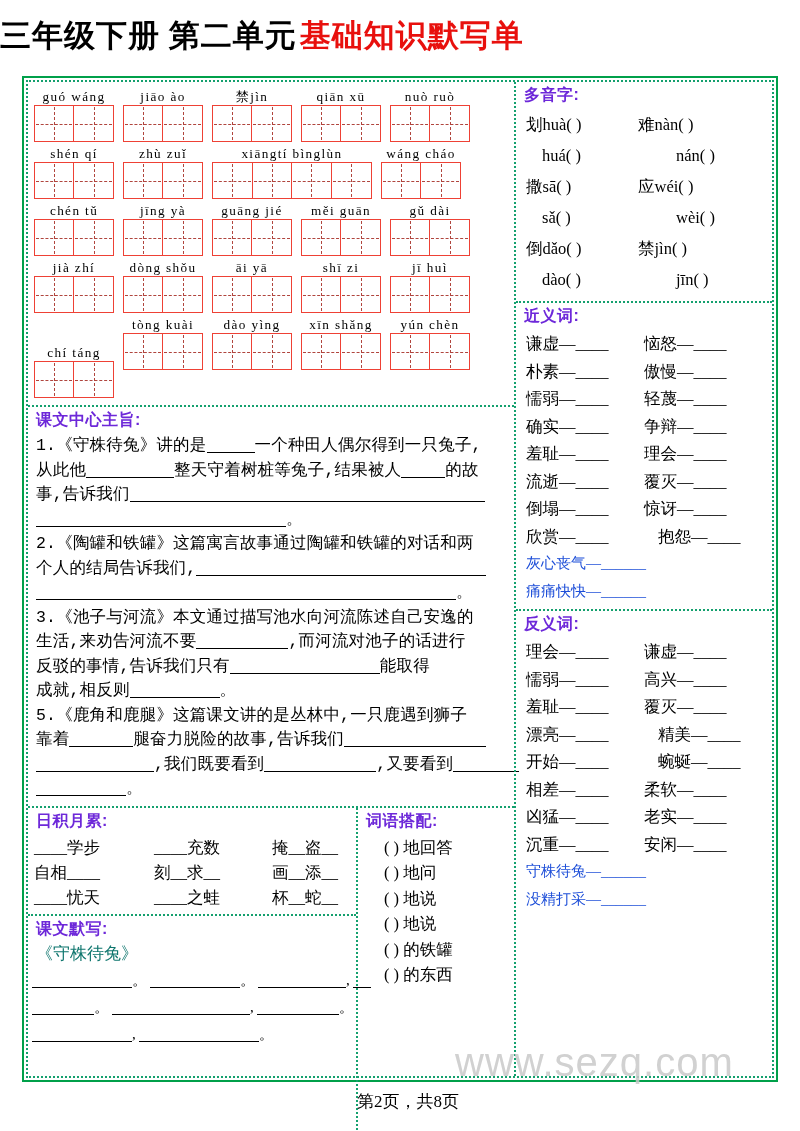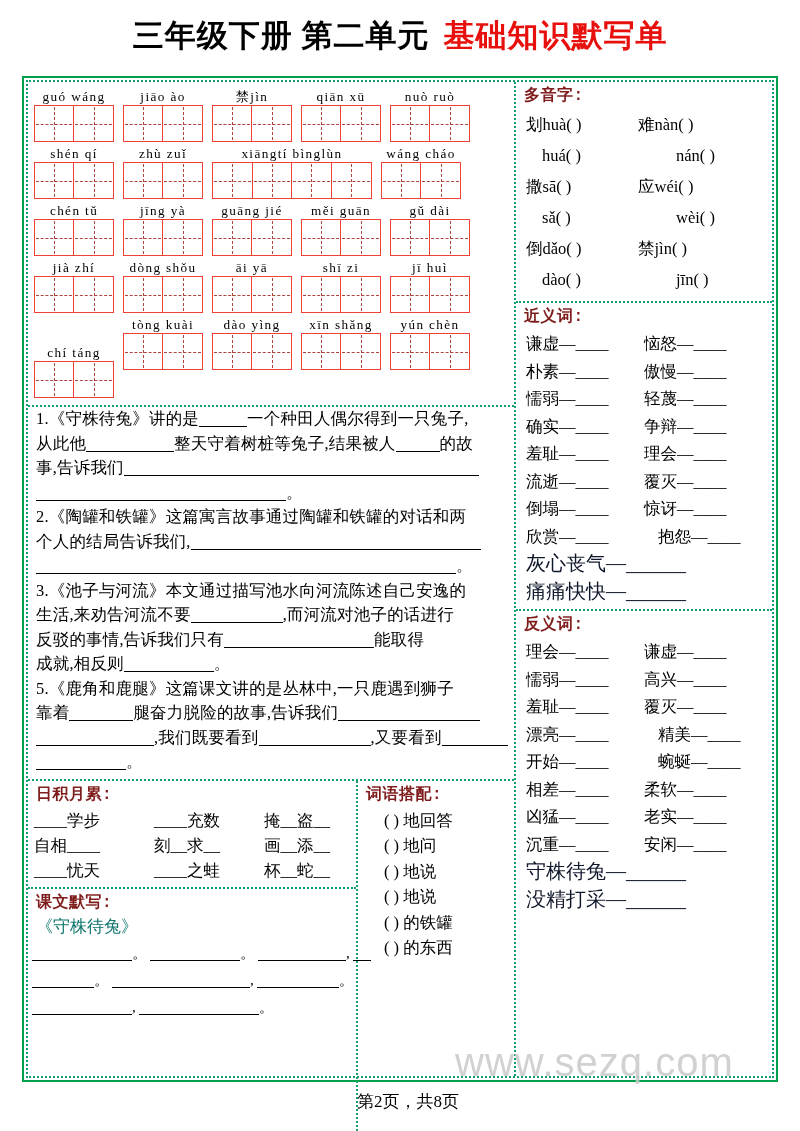--- a/index.html
+++ b/index.html
@@ -4,22 +4,22 @@
 <style>
   html,body{margin:0;padding:0;}
   body{
     width:800px;height:1131px;
     background:#ffffff;
     font-family:"Liberation Serif","DejaVu Serif",serif;
     position:relative;overflow:hidden;
   }
   
   .title-bar{
-    height:72px;display:flex;align-items:center;justify-content:center;
-    gap:14px;
+    height:72px;display:flex;align-items:center;
+    gap:3px;
   }
   .title-black{
     font-size:31px;font-weight:bold;color:#000;letter-spacing:1px;
     font-family:"Liberation Serif","DejaVu Serif",serif;
   }
   .title-red{
     font-size:31px;font-weight:bold;color:#e8100d;letter-spacing:1px;
     font-family:"Liberation Serif","DejaVu Serif",serif;
   }
   
@@ -59,29 +59,29 @@
     content:"";position:absolute;left:50%;top:1px;bottom:1px;
     border-left:1.5px dashed #b0453e;
   }
   .tzg .cell:after{
     content:"";position:absolute;top:50%;left:1px;right:1px;
     border-top:1.5px dashed #b0453e;
   }
 
   
   .sec-h{
-    color:#7f1d1d;font-weight:bold;font-size:16px;
-    font-family:Liberation Mono, monospace;
+    color:#6d28d9;font-weight:bold;font-size:16px;
+    font-family:Liberation Sans, sans-serif;
     margin:3px 0 3px 8px;letter-spacing:.5px;
   }
   
   .zwrap{padding:0 8px 2px 8px;}
   .zline{
     font-size:16.5px;color:#000;line-height:24.5px;
-    font-family:Liberation Serif, serif;
+    font-family:Liberation Mono, monospace;
     letter-spacing:.2px;white-space:nowrap;
   }
   .bl{display:inline-block;border-bottom:1.6px solid #000;vertical-align:-3px;}
 
   
   .rrow{
     display:flex;font-size:16.5px;color:#000;line-height:25.5px;
     padding-left:10px;white-space:nowrap;
     font-family:"Liberation Serif","DejaVu Serif",serif;
   }
@@ -93,37 +93,37 @@
   .wrow{
     display:flex;font-size:16.5px;color:#000;line-height:27.5px;
     padding-left:10px;white-space:nowrap;
     font-family:"Liberation Serif","DejaVu Serif",serif;
   }
   .wrow .wa{width:118px;}
   .wrow .wb{flex:1;}
   .wrow.off .wa{width:118px;}
   .wrow.off .wb{padding-left:14px;}
   .wfull{
-    font-size:20px;line-height:27.5px;padding-left:10px;white-space:nowrap;
-    font-family:"Liberation Serif","DejaVu Serif",serif;color:#0f172a;
+    font-size:15px;line-height:27.5px;padding-left:10px;white-space:nowrap;
+    font-family:"Liberation Serif","DejaVu Serif",serif;color:#1d4ed8;
   }
 
   
   .bottom-split{display:flex;height:100%;}
   .bs-left{width:328px;position:relative;}
   .bs-right{flex:1;border-left:2px dotted #14a06e;position:relative;}
 
   .idiom-row{
     display:flex;font-size:16.5px;line-height:25px;color:#000;
     padding-left:6px;white-space:nowrap;
     font-family:"Liberation Serif","DejaVu Serif",serif;
   }
   .idiom-row .ia{width:120px;}
   .idiom-row .ib{width:110px;}
-  .idiom-row .ic{flex:1;}
+  .idiom-row .ic{flex:1;margin-left:8px;}
 
   .match-row{
     font-size:16.5px;line-height:25.6px;color:#000;padding-left:26px;
     white-space:nowrap;
     font-family:"Liberation Serif","DejaVu Serif",serif;
   }
 
   .dict-title{
     font-size:17px;color:#0f766e;padding-left:8px;line-height:24px;
     font-family:Liberation Mono, monospace;
@@ -344,20 +344,21 @@
                     <div class="cell"></div>
                   </div>
                 </div>
               </div>
             </div>
           </div>
 
       <div class="divider"></div>
 
       <div>
+        <div class="sec-h">课文中心主旨:</div>
         <div class="zwrap" id="main-idea-body">
               <div class="zline"><span>1.《守株待兔》讲的是</span><span class="bl" style="width: 48px;"></span><span>一个种田人偶尔得到一只兔子,</span></div>
               <div class="zline"><span>从此他</span><span class="bl" style="width: 88px;"></span><span>整天守着树桩等兔子,结果被人</span><span class="bl" style="width: 44px;"></span><span>的故</span></div>
               <div class="zline"><span>事,告诉我们</span><span class="bl" style="width: 355px;"></span></div>
               <div class="zline"><span class="bl" style="width: 250px;"></span><span>。</span></div>
               <div class="zline"><span>2.《陶罐和铁罐》这篇寓言故事通过陶罐和铁罐的对话和两</span></div>
               <div class="zline"><span>个人的结局告诉我们,</span><span class="bl" style="width: 290px;"></span></div>
               <div class="zline"><span class="bl" style="width: 420px;"></span><span>。</span></div>
               <div class="zline"><span>3.《池子与河流》本文通过描写池水向河流陈述自己安逸的</span></div>
               <div class="zline"><span>生活,来劝告河流不要</span><span class="bl" style="width: 92px;"></span><span>,而河流对池子的话进行</span></div>

